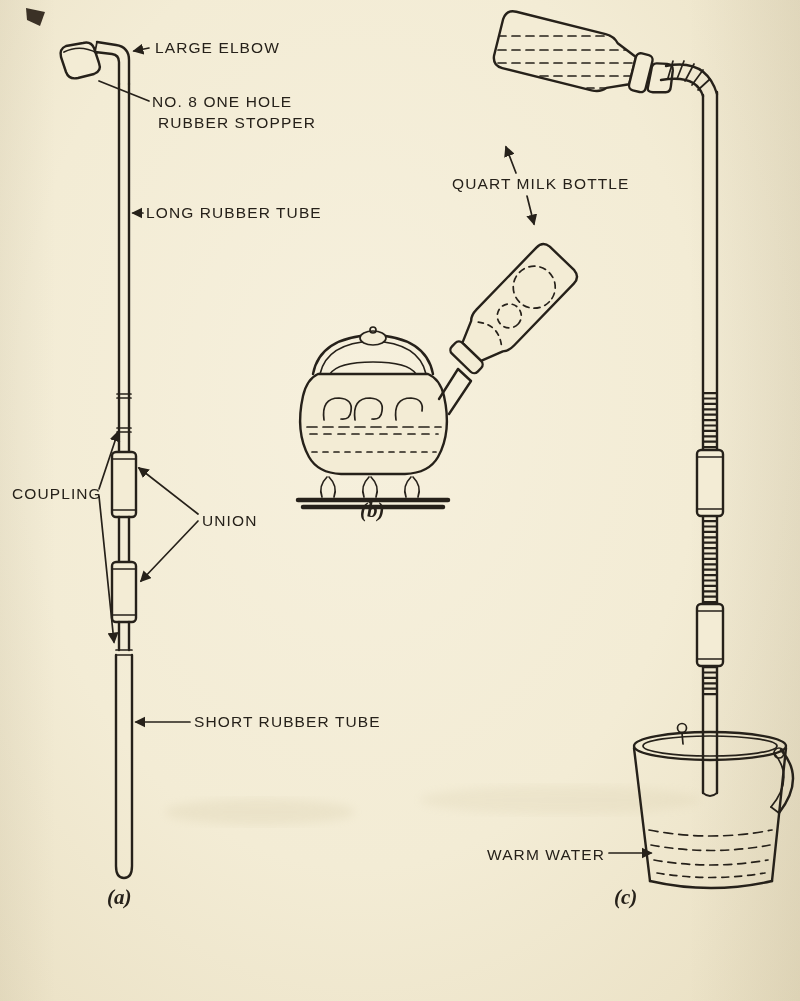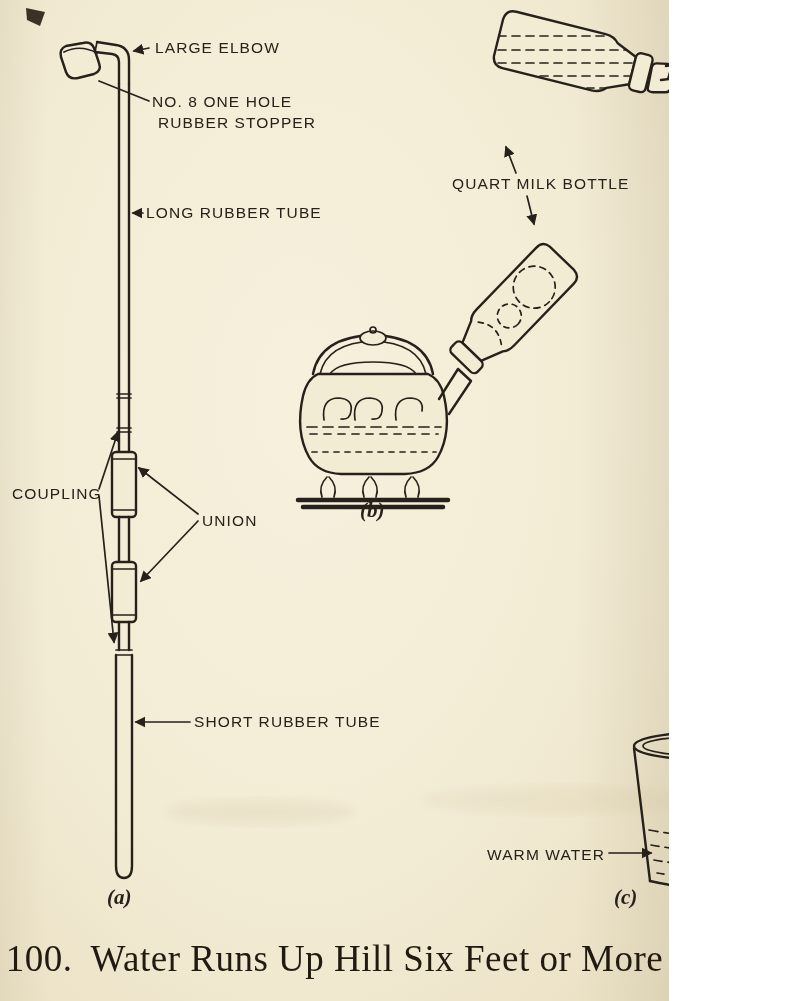--- a/index.html
+++ b/index.html
@@ -1,17 +1,17 @@
 <!DOCTYPE html>
 <html><head>
 <meta charset="utf-8">
 <style>
   html,body { margin:0; padding:0; }
   .page {
-    position:relative; width:669px; height:1001px; overflow:hidden;
+    position:relative; width:800px; height:1001px; overflow:hidden;
     background:
       linear-gradient(90deg, rgba(60,45,10,0.05), rgba(60,45,10,0) 7%, rgba(60,45,10,0) 86%, rgba(60,45,10,0.07)),
       radial-gradient(ellipse at 45% 40%, #f6f0dd 0%, #f3ecd5 55%, #e9dfc2 100%);
   }
   .page svg { position:absolute; left:0; top:0; }
   .ln  { fill:none; stroke:#26211a; stroke-width:2.4; stroke-linecap:round; stroke-linejoin:round; }
   .ln2 { fill:none; stroke:#26211a; stroke-width:1.7; stroke-linecap:round; stroke-linejoin:round; }
   .bar { fill:none; stroke:#26211a; stroke-width:4.5; stroke-linecap:round; }
   .fillp { fill:#f3ecd5; }
   .hatchline { fill:none; stroke:#26211a; stroke-width:13.5; stroke-dasharray:2.2 3.2; }
@@ -220,16 +220,13 @@
         <line class="ln2" x1="703" y1="70" x2="692" y2="85"></line>
         <line class="ln2" x1="710" y1="79" x2="698" y2="90"></line>
       </g>
 
       <line class="ln2" x1="609" y1="853" x2="651" y2="853" marker-end="url(#arr)"></line>
       <text class="lbl" x="487" y="860">WARM WATER</text>
       <text class="tag" x="614" y="904">(c)</text>
     </g>
   </svg>
 
-  <div class="caption">
-    <span class="num">100.</span><span>Water Runs Up Hill Six Feet or More</span>
-  </div>
 </div>
 
 </body></html>

